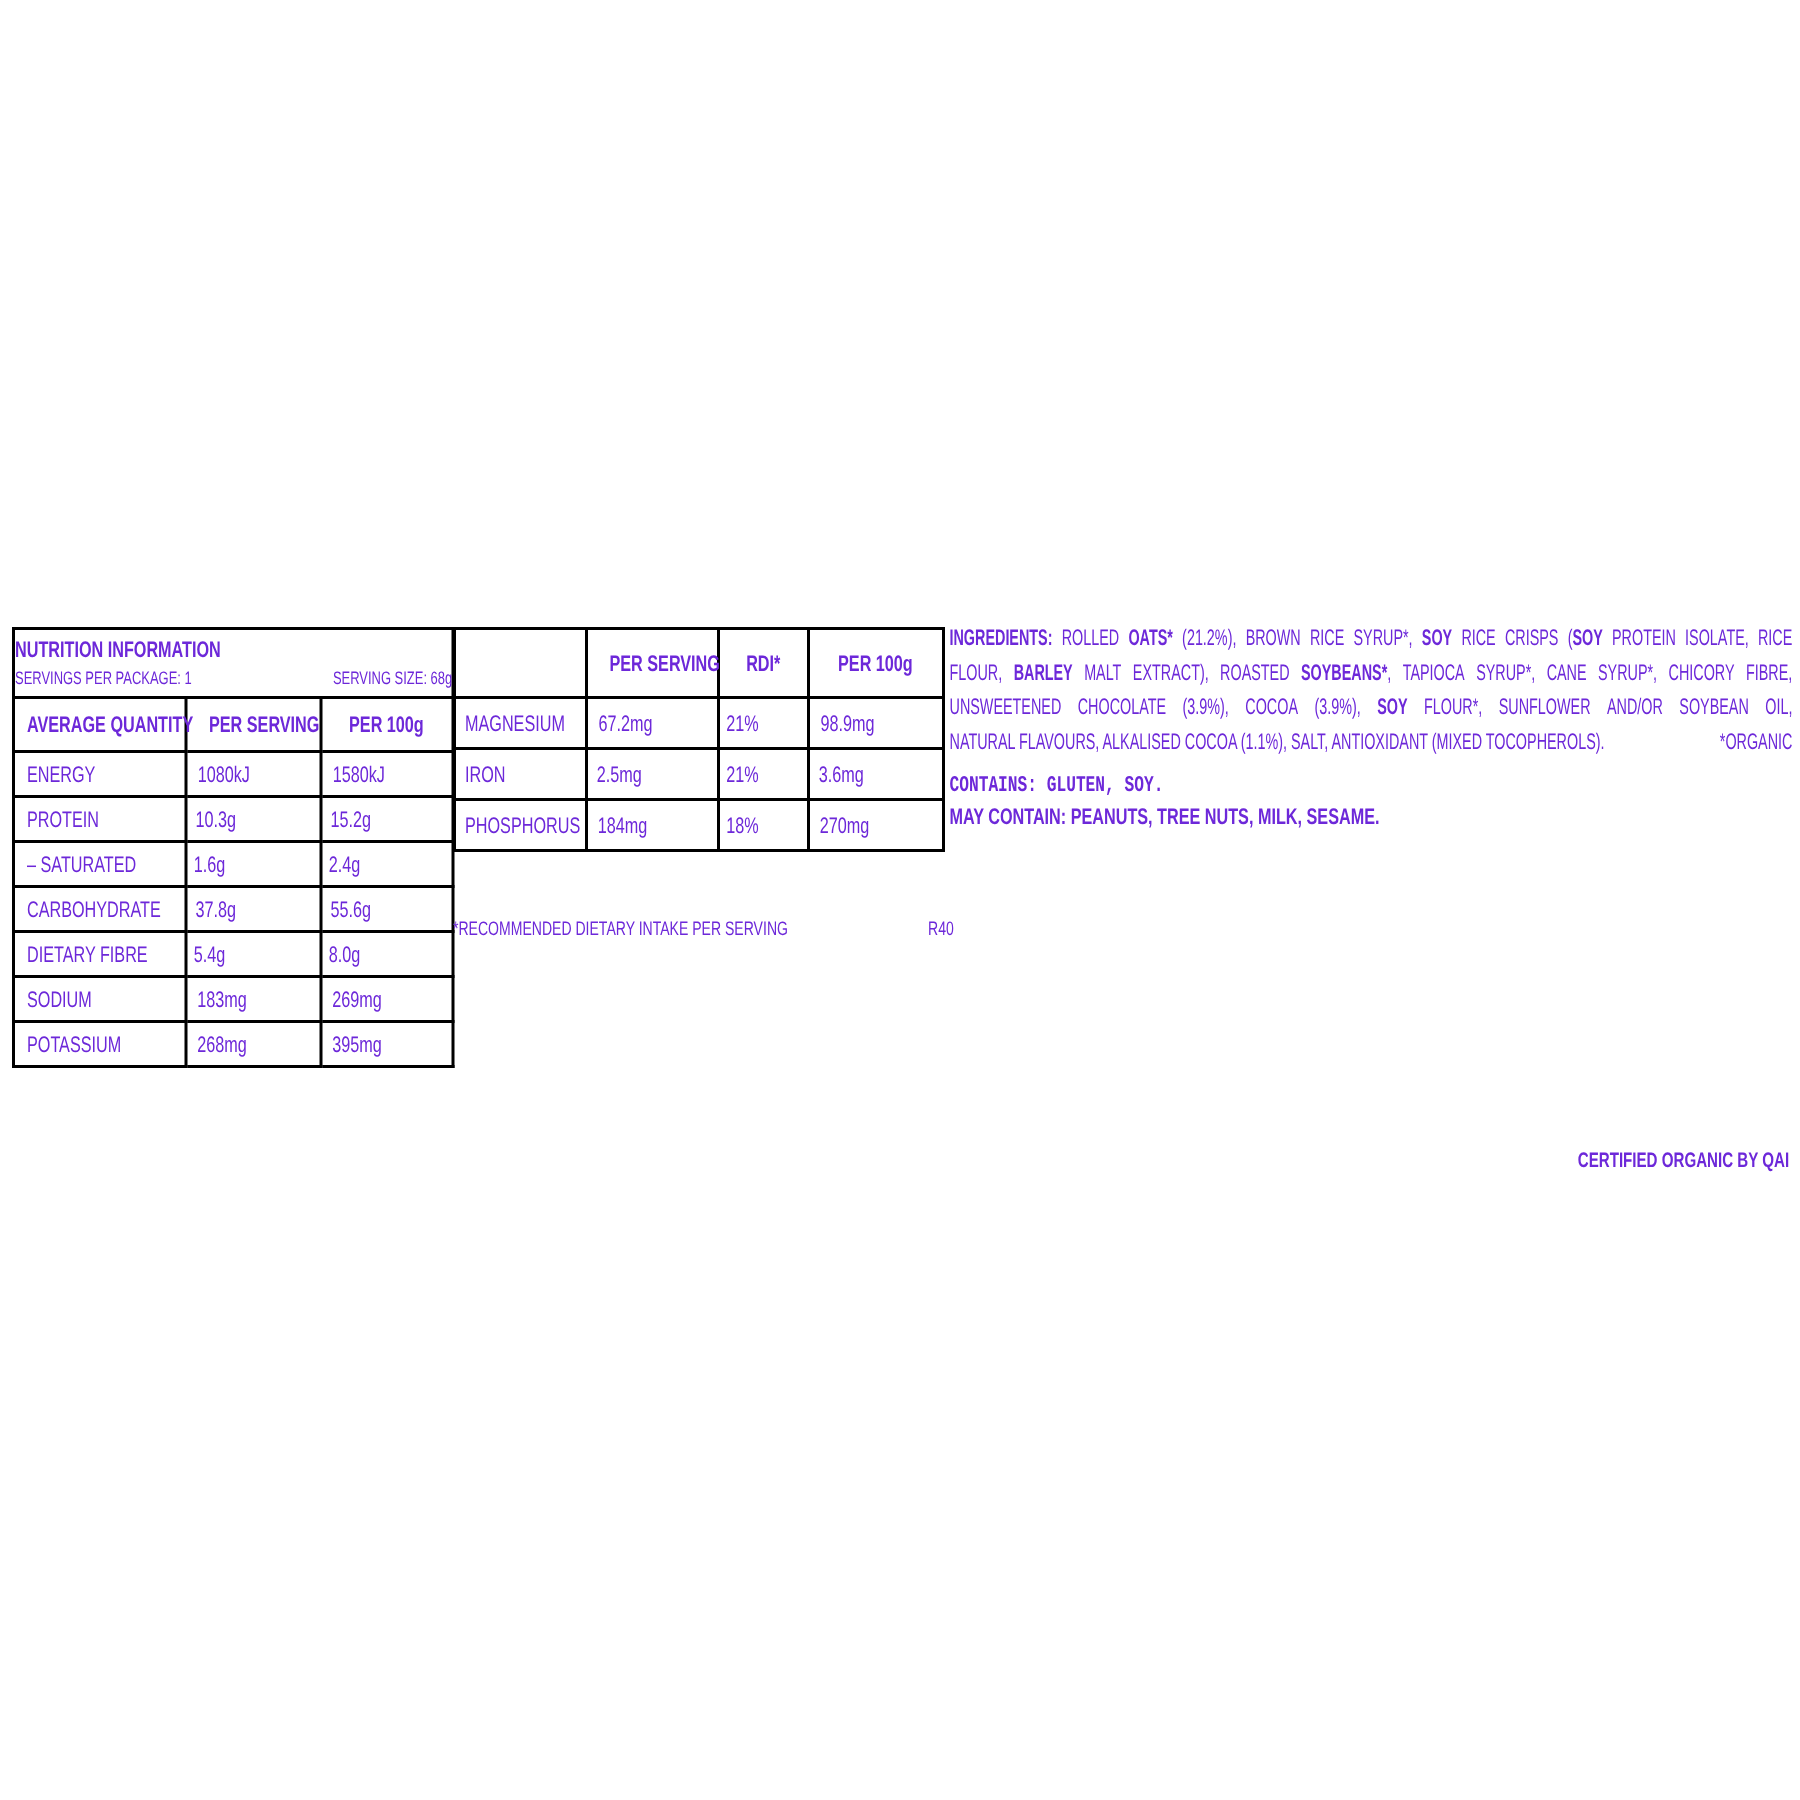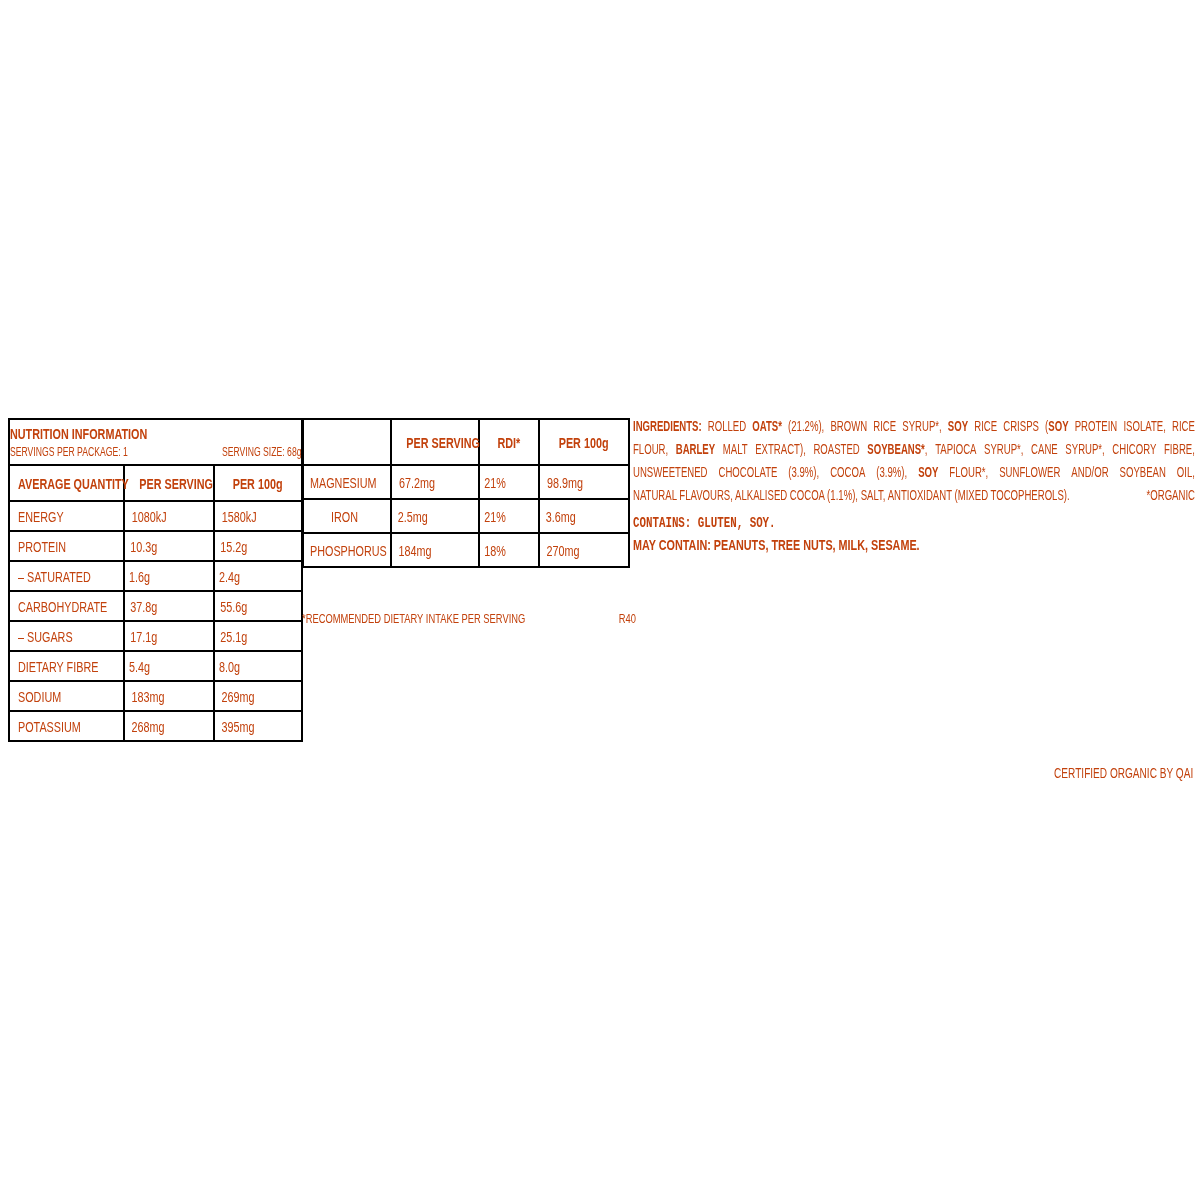--- a/index.html
+++ b/index.html
@@ -1,51 +1,51 @@
 <!DOCTYPE html>
 <html><head>
 <meta charset="utf-8">
 <style>
   html,body{margin:0;padding:0;background:#fff;}
   .canvas{position:relative;width:1200px;height:1200px;background:#fff;overflow:hidden;
-          font-family:"Liberation Sans", sans-serif;color:#c2410c;}
+          font-family:"Liberation Sans", sans-serif;color:#6d28d9;}
   
   .cx{display:inline-block;transform:scaleX(0.72);white-space:nowrap;}
   .cx-l{transform-origin:0 50%;}
   .cx-c{transform-origin:50% 50%;}
   .cx-r{transform-origin:100% 50%;}
   .b{font-weight:bold;}
 
   .tbl{position:absolute;border-collapse:collapse;table-layout:fixed;background:#fff;}
   .tbl td,.tbl th{border:2px solid #000;padding:0;vertical-align:middle;font-weight:normal;overflow:visible;}
   #left-table{left:8px;top:418px;width:293px;}
   #mid-table{left:302px;top:418px;width:326px;}
 
   .title-cell{height:44px;padding:4px 8px 3px 8px;}
   .nt-title{font-size:15px;font-weight:bold;line-height:18px;}
   .nt-sub{display:flex;justify-content:space-between;align-items:flex-end;font-size:12px;line-height:15px;margin-top:2px;}
 
   .head-row th{height:34px;font-weight:bold;font-size:15px;text-align:center;}
   #mid-table .head-row th{height:44px;}
   th.lbl,td.lbl{text-align:left;padding-left:8px;}
-  #mid-table td.lbl{padding-left:6px;text-align:center;}
+  #mid-table td.lbl{padding-left:6px;}
   #left-table tbody td{height:28px;font-size:15px;}
   #mid-table tbody td{height:32px;font-size:15px;}
   .val{}
 
   .footnote{position:absolute;left:302px;top:575px;width:326px;display:flex;
             justify-content:space-between;align-items:center;font-size:13px;margin-top:36px;}
 
   .right-block{position:absolute;left:633px;top:414px;width:562px;}
   .ing-line{display:flex;justify-content:space-between;width:880px;height:23px;line-height:23px;
             font-size:15px;transform:scaleX(0.6386);transform-origin:0 0;white-space:nowrap;}
   .ing-line > span{flex:0 0 auto;}
   .allergen{font-size:15px;font-weight:bold;line-height:21px;}
   .contains{margin-top:7px;font-family:Liberation Mono, monospace;}
-  .certified{position:absolute;top:765px;right:7px;font-size:14px;font-weight:normal;line-height:16px;}
+  .certified{position:absolute;top:765px;right:7px;font-size:14px;font-weight:bold;line-height:16px;}
 </style>
 </head>
 <body>
 
 <div class="canvas">
 
   <table class="tbl" id="left-table">
     <colgroup>
         <col style="width:115px">
         <col style="width:90px">
@@ -84,25 +84,20 @@
           <td class="lbl"><span class="cx cx-l">– SATURATED</span></td>
           <td class="val"><span class="cx cx-c">1.6g</span></td>
           <td class="val"><span class="cx cx-c">2.4g</span></td>
         </tr>
         <tr>
           <td class="lbl"><span class="cx cx-l">CARBOHYDRATE</span></td>
           <td class="val"><span class="cx cx-c">37.8g</span></td>
           <td class="val"><span class="cx cx-c">55.6g</span></td>
         </tr>
         <tr>
-          <td class="lbl"><span class="cx cx-l">– SUGARS</span></td>
-          <td class="val"><span class="cx cx-c">17.1g</span></td>
-          <td class="val"><span class="cx cx-c">25.1g</span></td>
-        </tr>
-        <tr>
           <td class="lbl"><span class="cx cx-l">DIETARY FIBRE</span></td>
           <td class="val"><span class="cx cx-c">5.4g</span></td>
           <td class="val"><span class="cx cx-c">8.0g</span></td>
         </tr>
         <tr>
           <td class="lbl"><span class="cx cx-l">SODIUM</span></td>
           <td class="val"><span class="cx cx-c">183mg</span></td>
           <td class="val"><span class="cx cx-c">269mg</span></td>
         </tr>
         <tr>

